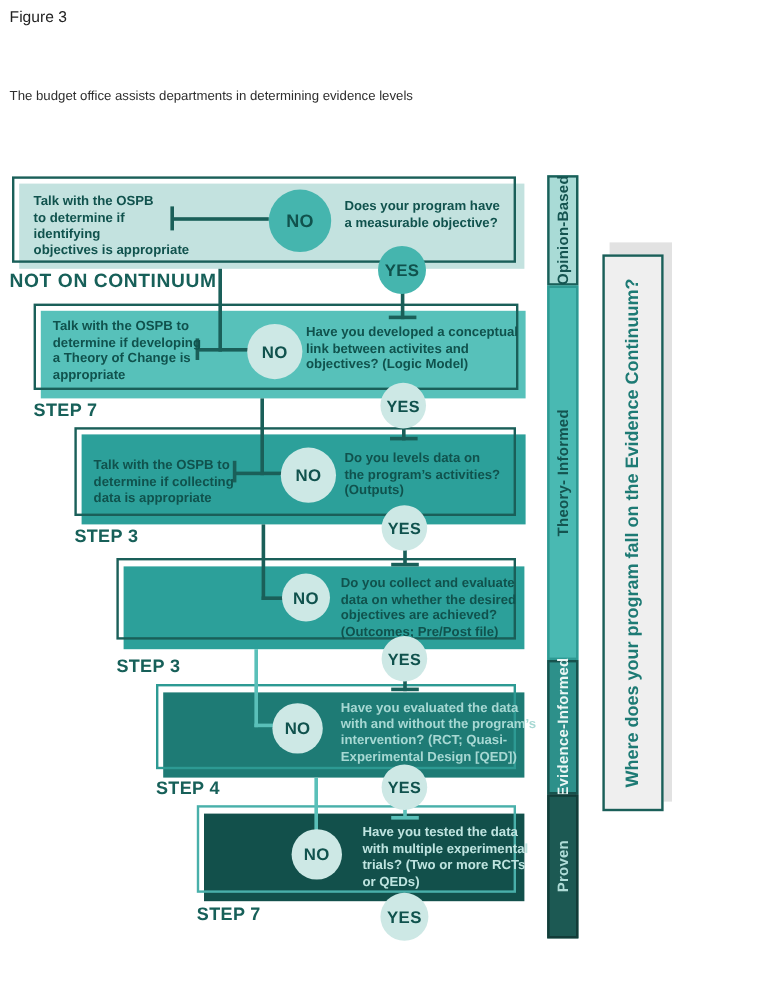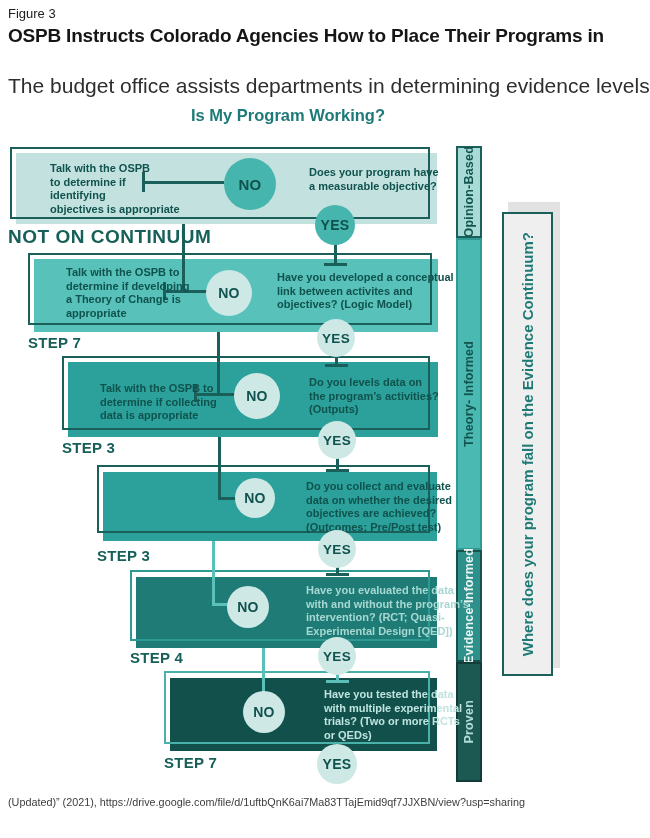--- a/index.html
+++ b/index.html
@@ -2,38 +2,38 @@
 <html><head>
 <meta charset="utf-8">
 <style>
   html,body{margin:0;padding:0;background:#fff;}
   .canvas{position:relative;width:650px;height:838px;background:#ffffff;
           font-family:"Liberation Sans",sans-serif;overflow:hidden;}
 
   .fig-label{position:absolute;left:8px;top:6px;font-size:13px;color:#222;}
   .title{position:absolute;left:8px;top:25px;width:640px;font-size:19px;line-height:21px;
          font-weight:bold;color:#161616;letter-spacing:-0.2px;}
-  .subtitle{position:absolute;left:8px;top:74px;font-size:21px;color:#2e2e2e;}
+  .subtitle{position:absolute;left:8px;top:74px;font-size:11px;color:#2e2e2e;}
   .heading{position:absolute;left:0;top:106px;width:576px;text-align:center;
            font-size:16.5px;font-weight:bold;color:#1e7a78;}
 
   .outline{position:absolute;border:2.5px solid #1a5f59;background:transparent;z-index:3;box-sizing:border-box;}
   .fillbox{position:absolute;z-index:1;}
   .vline,.hline{position:absolute;z-index:4;background:#1a5f59;}
   .lt{background:#5ac0b9 !important;}
   .circle{position:absolute;border-radius:50%;display:flex;align-items:center;justify-content:center;
           font-weight:bold;color:#10524d;z-index:6;letter-spacing:0.3px;}
   .pale{background:#cde8e5;}
   .med{background:#45b5ae;}
   .left-text,.question{position:absolute;white-space:pre-line;font-size:11px;font-weight:bold;
-          line-height:1.24;color:#10524d;z-index:5;margin-left:22px;}
+          line-height:1.24;color:#10524d;z-index:5;}
   .light-text{color:#a7d8d3;}
   .light-text2{color:#bfe4e0;}
   .step{position:absolute;font-weight:bold;color:#176059;font-size:15px;letter-spacing:0.3px;z-index:5;}
-  .noc{font-size:19px;letter-spacing:0.5px;}
+  .noc{font-size:16px;letter-spacing:0.5px;}
 
   
   .bar-seg{position:absolute;left:456px;width:26px;box-sizing:border-box;display:flex;
            align-items:center;justify-content:center;z-index:2;}
   .bar-seg span{writing-mode:vertical-rl;transform:rotate(180deg);font-weight:bold;
            font-size:12.5px;letter-spacing:0.2px;white-space:nowrap;}
 
   
   .side-shadow{position:absolute;left:508px;top:202px;width:52px;height:466px;background:#e2e2e2;z-index:0;}
   .side-box{position:absolute;left:502px;top:212px;width:51px;height:464px;box-sizing:border-box;
@@ -44,24 +44,22 @@
 
   .source{position:absolute;left:8px;top:795px;width:640px;font-size:10.8px;line-height:1.32;color:#3d3d3d;}
 </style>
 </head>
 <body>
 
 <div class="canvas">
 
   <div class="fig-label">Figure 3</div>
   <div class="title">
-    <div>OSPB Instructs Colorado Agencies How to Place Their Programs in</div>
   </div>
   <div class="subtitle">The budget office assists departments in determining evidence levels</div>
-  <div class="heading">Is My Program Working?</div>
 
   <div>
     <div class="outline" style="left:10px;top:147px;width:420px;height:72px;"></div>
     <div class="fillbox" style="left:16px;top:153px;width:421px;height:71px;background:#C3E2DF;"></div>
     <div class="left-text" style="left:28px;top:162px;">Talk with the OSPB
 to determine if
 identifying
 objectives is appropriate</div>
     <div class="question" style="left:287px;top:166px;">Does your program have
 a measurable objective?</div>
@@ -114,21 +112,21 @@
     <div class="hline" style="left:218px;top:497px;width:19px;height:3px;"></div>
     <div class="step" style="left:62px;top:439px;">STEP 3</div>
   </div>
 
   <div>
     <div class="outline" style="left:97px;top:465px;width:333px;height:68px;"></div>
     <div class="fillbox" style="left:103px;top:472px;width:334px;height:69px;background:#2CA09A;"></div>
     <div class="question" style="left:284px;top:480px;">Do you collect and evaluate
 data on whether the desired
 objectives are achieved?
-(Outcomes; Pre/Post test)</div>
+(Outcomes; Pre/Post file)</div>
     <div class="circle pale" style="left:235px;top:478px;width:40px;height:40px;font-size:14px;">NO</div>
     <div class="circle pale" style="left:318px;top:530px;width:38px;height:38px;font-size:13.5px;">YES</div>
     <div class="vline" style="left:336px;top:566px;width:3px;height:10px;"></div>
     <div class="hline" style="left:326px;top:573px;width:23px;height:3px;"></div>
     <div class="vline lt" style="left:212px;top:541px;width:3px;height:65px;"></div>
     <div class="hline lt" style="left:212px;top:603px;width:17px;height:3px;"></div>
     <div class="step" style="left:97px;top:547px;">STEP 3</div>
   </div>
 
   <div>
@@ -172,16 +170,15 @@
       <span style="color:#AFDCD7;">Proven</span>
     </div>
   </div>
 
   <div class="side-shadow"></div>
   <div class="side-box">
     <span>Where does your program fall on the Evidence Continuum?</span>
   </div>
 
   <div class="source">
-    <div>(Updated)” (2021), https://drive.google.com/file/d/1uftbQnK6ai7Ma83TTajEmid9qf7JJXBN/view?usp=sharing</div>
   </div>
 
 </div>
 
 </body></html>

